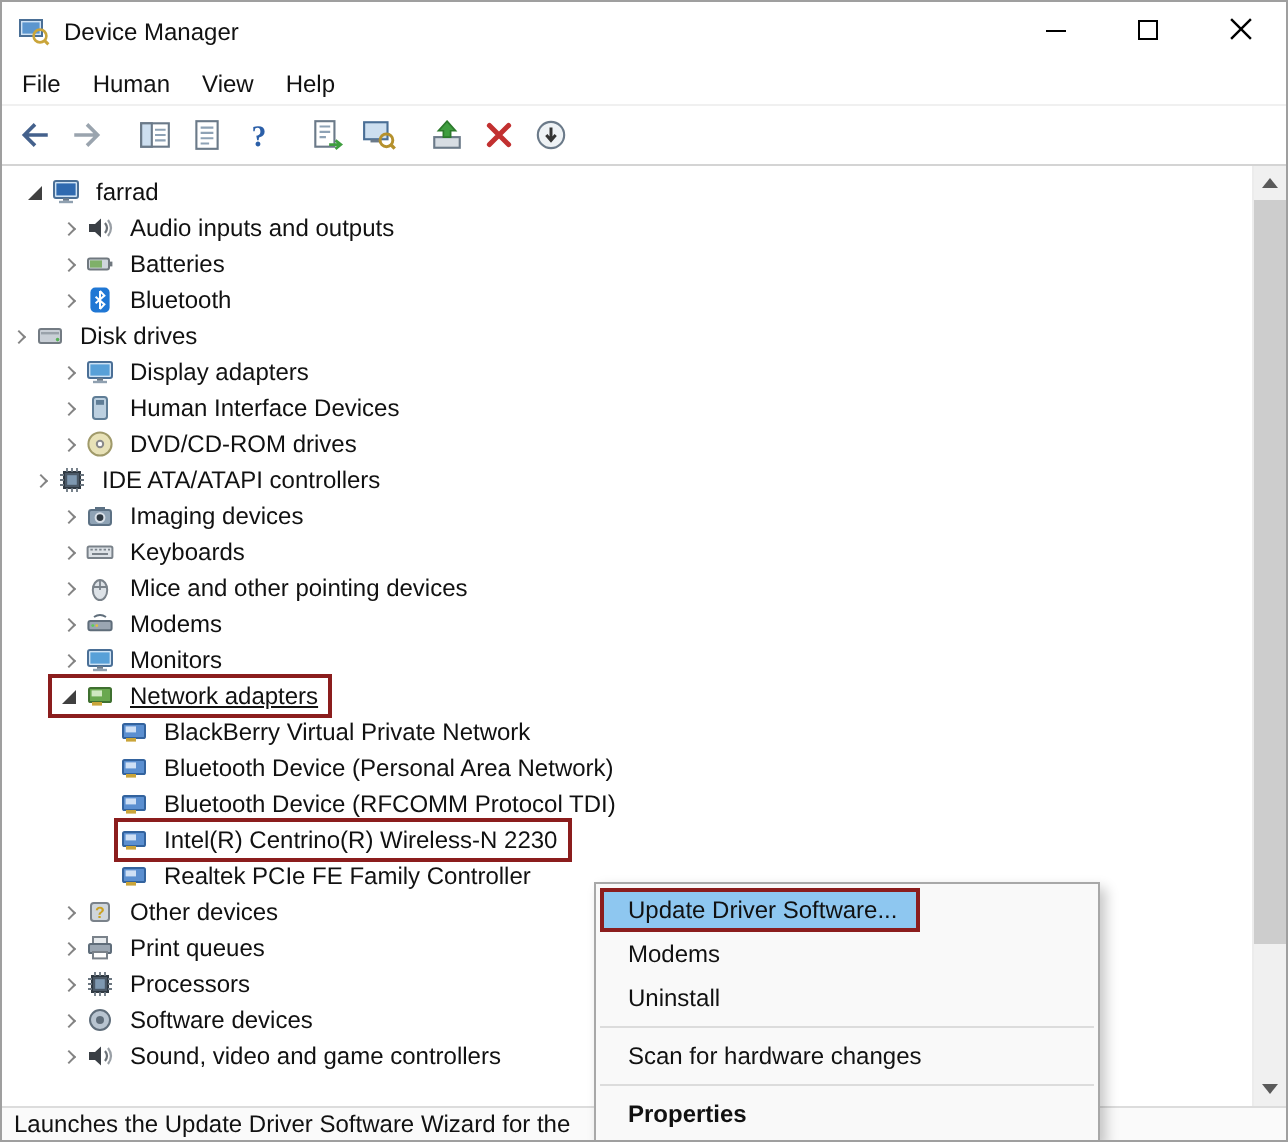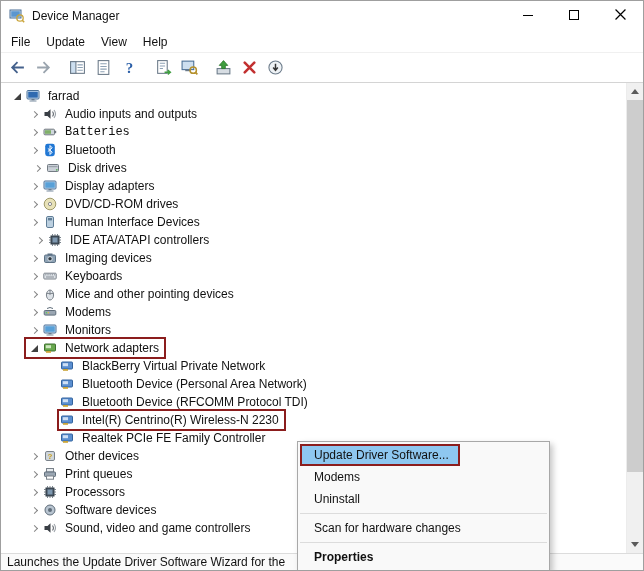--- a/index.html
+++ b/index.html
@@ -88,21 +88,21 @@
       <div class="cap-btn">
         <span><svg width="11" height="11" viewBox="0 0 10 10">
               <path d="M0.5 0.5 L9.5 9.5 M9.5 0.5 L0.5 9.5" stroke="#000" stroke-width="1.1"></path>
             </svg></span>
       </div>
     </div>
   </div>
 
   <div class="menubar">
       <span class="menu-item">File</span>
-      <span class="menu-item">Update</span>
+      <span class="menu-item">Human</span>
       <span class="menu-item">View</span>
       <span class="menu-item">Help</span>
     </div>
 
   <div class="toolbar">
       <button class="tool-btn">
         <span class="tool-ico">
           <svg viewBox="0 0 16 16">
             <path d="M14 8 H3.5 M8 3 L3 8 L8 13" fill="none" stroke="#44618c" stroke-width="1.7"></path>
           </svg>
@@ -209,21 +209,21 @@
       <span class="dev-icon">
               <svg viewBox="0 0 14 14">
                 <polygon points="1.5,5 4.5,5 7.5,2.2 7.5,11.8 4.5,9 1.5,9" fill="#3a3f45"></polygon>
                 <path d="M9.5 4.5 Q11.5 7 9.5 9.5" stroke="#6b7177" fill="none" stroke-width="1.1"></path>
                 <path d="M11 3 Q14 7 11 11" stroke="#9aa0a6" fill="none" stroke-width="1.1"></path>
               </svg>
             </span>
       <span class="row-label">Audio inputs and outputs</span>
     </span>
   </div>
-        <div class="tree-row" style="padding-left: 25px; font-family: Liberation Mono, monospace;">
+        <div class="tree-row" style="padding-left: 25px;">
     <span class="row-inner">
       <span class="expander">
               <i class="exp-shape exp-closed"></i>
             </span>
       <span class="dev-icon">
               <svg viewBox="0 0 14 14">
                 <rect x="1" y="4.2" width="10.5" height="5.6" rx="1" fill="#cfd6dc" stroke="#70787f"></rect>
                 <rect x="2" y="5.2" width="6" height="3.6" fill="#7fb069"></rect>
                 <rect x="11.8" y="5.8" width="1.4" height="2.4" fill="#70787f"></rect>
               </svg>
@@ -238,21 +238,21 @@
             </span>
       <span class="dev-icon">
               <svg viewBox="0 0 14 14">
                 <rect x="2.2" y="0.8" width="9.6" height="12.4" rx="2.4" fill="#2077d4"></rect>
                 <path d="M7 2.5 V11.5 M7 2.5 L9.2 4.8 L4.8 8.6 M7 11.5 L9.2 9.2 L4.8 5.4" stroke="#ffffff" stroke-width="1" fill="none"></path>
               </svg>
             </span>
       <span class="row-label">Bluetooth</span>
     </span>
   </div>
-        <div class="tree-row" style=" margin-left: 28px;">
+        <div class="tree-row" style="">
     <span class="row-inner">
       <span class="expander">
               <i class="exp-shape exp-closed"></i>
             </span>
       <span class="dev-icon">
               <svg viewBox="0 0 14 14">
                 <rect x="1.5" y="3.5" width="11" height="7" rx="1" fill="#c9cfd6" stroke="#737b83"></rect>
                 <rect x="2.5" y="5" width="9" height="1.2" fill="#9aa2aa"></rect>
                 <circle cx="10.8" cy="8.8" r="0.9" fill="#58b058"></circle>
               </svg>
@@ -276,42 +276,42 @@
       <span class="row-label">Display adapters</span>
     </span>
   </div>
         <div class="tree-row" style="padding-left: 25px;">
     <span class="row-inner">
       <span class="expander">
               <i class="exp-shape exp-closed"></i>
             </span>
       <span class="dev-icon">
               <svg viewBox="0 0 14 14">
+                <rect x="3.5" y="1.5" width="7" height="11" rx="1.4" fill="#bcd0e0" stroke="#5f7d96"></rect>
+                <rect x="5" y="3" width="4" height="2.4" fill="#5f7d96"></rect>
+              </svg>
+            </span>
+      <span class="row-label">Human Interface Devices</span>
+    </span>
+  </div>
+        <div class="tree-row" style="padding-left: 25px;">
+    <span class="row-inner">
+      <span class="expander">
+              <i class="exp-shape exp-closed"></i>
+            </span>
+      <span class="dev-icon">
+              <svg viewBox="0 0 14 14">
                 <circle cx="7" cy="7" r="5.8" fill="#e8e2b8" stroke="#a09a6a"></circle>
                 <circle cx="7" cy="7" r="1.6" fill="#ffffff" stroke="#8a8a8a"></circle>
               </svg>
             </span>
       <span class="row-label">DVD/CD-ROM drives</span>
     </span>
   </div>
-        <div class="tree-row" style="padding-left: 25px;">
-    <span class="row-inner">
-      <span class="expander">
-              <i class="exp-shape exp-closed"></i>
-            </span>
-      <span class="dev-icon">
-              <svg viewBox="0 0 14 14">
-                <rect x="3.5" y="1.5" width="7" height="11" rx="1.4" fill="#bcd0e0" stroke="#5f7d96"></rect>
-                <rect x="5" y="3" width="4" height="2.4" fill="#5f7d96"></rect>
-              </svg>
-            </span>
-      <span class="row-label">Human Interface Devices</span>
-    </span>
-  </div>
-        <div class="tree-row" style="padding-left: 30px; align-items: center;">
+        <div class="tree-row" style="padding-left: 11px; align-items: center;">
     <span class="row-inner">
       <span class="expander">
               <i class="exp-shape exp-closed"></i>
             </span>
       <span class="dev-icon">
               <svg viewBox="0 0 14 14">
                 <rect x="3" y="3" width="8" height="8" fill="#4a5866" stroke="#2f3942"></rect>
                 <rect x="4.6" y="4.6" width="4.8" height="4.8" fill="#7e98b0"></rect>
                 <path d="M4.5 1 v2 M7 1 v2 M9.5 1 v2 M4.5 11 v2 M7 11 v2 M9.5 11 v2 M1 4.5 h2 M1 7 h2 M1 9.5 h2 M11 4.5 h2 M11 7 h2 M11 9.5 h2" stroke="#6b7680" stroke-width="0.9"></path>
               </svg>
@@ -387,21 +387,21 @@
               <svg viewBox="0 0 14 14">
                 <rect x="1" y="2" width="12" height="8" rx="1" fill="#cfe3f5" stroke="#4a6f96"></rect>
                 <rect x="2.2" y="3.2" width="9.6" height="5.6" fill="#58a0d8"></rect>
                 <rect x="5.5" y="10" width="3" height="1.4" fill="#6b7c8d"></rect>
                 <rect x="3.5" y="11.4" width="7" height="1.2" fill="#8fa0b0"></rect>
               </svg>
             </span>
       <span class="row-label">Monitors</span>
     </span>
   </div>
-        <div class="tree-row annotated" style="padding-left: 25px;">
+        <div class="tree-row annotated" style="padding-left: 25px; text-decoration: underline;">
     <span class="row-inner">
       <span class="expander">
               <i class="exp-shape exp-open"></i>
             </span>
       <span class="dev-icon">
               <svg viewBox="0 0 14 14">
                 <rect x="1.5" y="3" width="11" height="7" rx="0.8" fill="#69a84f" stroke="#3f7030"></rect>
                 <rect x="2.8" y="4.2" width="5.2" height="3" fill="#cfe8c0"></rect>
                 <rect x="3" y="10" width="5" height="1.8" fill="#caa53a"></rect>
               </svg>

